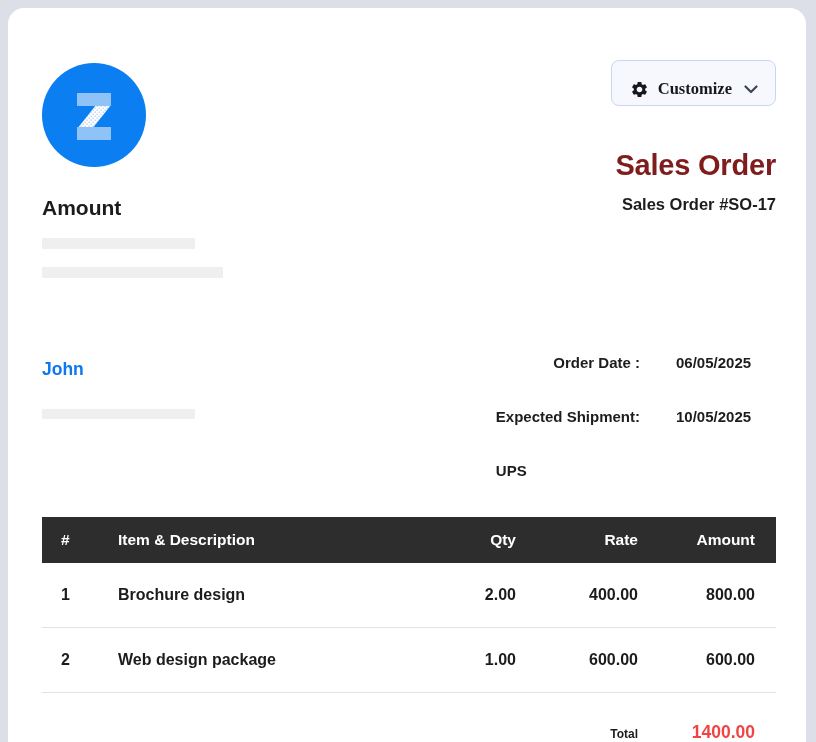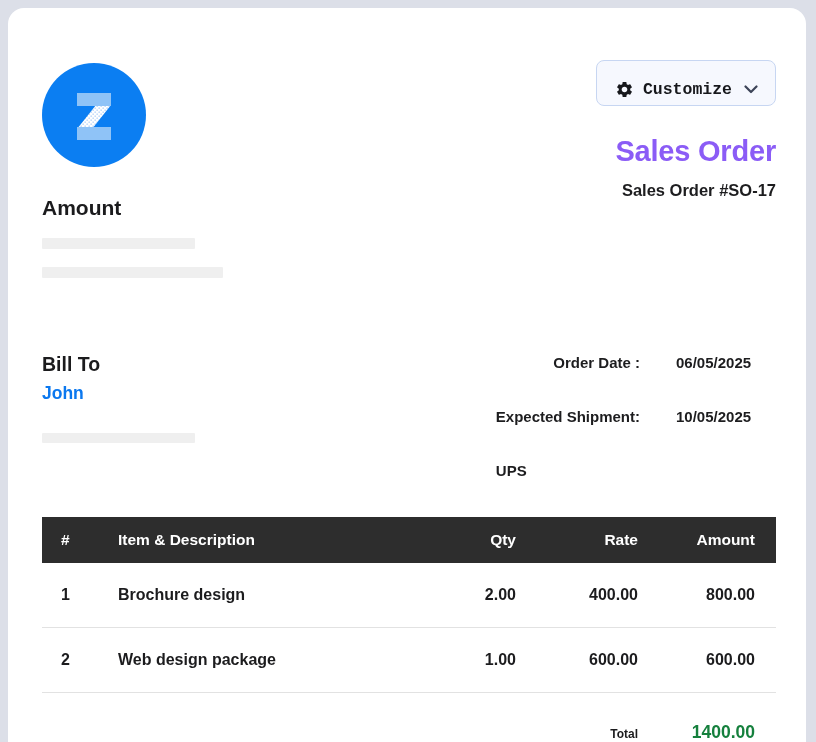--- a/index.html
+++ b/index.html
@@ -25,26 +25,26 @@
   .ph { height: 11px; background: #efefef; border-radius: 1px; }
   .ph1 { width: 153px; margin-top: 17px; }
   .ph2 { width: 181px; margin-top: 18px; }
   .ph3 { width: 153px; height: 10px; margin-top: 29px; }
 
   .doc-col { display: flex; flex-direction: column; align-items: flex-end; }
   .customize-btn {
     display: inline-flex; align-items: center; gap: 9px;
     height: 46px; padding: 12px 17px 0 18px;
     background: #f6f8fe; border: 1.5px solid #c7d6f2; border-radius: 8px;
-    font-family: Liberation Mono, monospace; font-size: 16.5px; font-weight: 700; color: #17181c;
+    font-family: Liberation Serif, serif; font-size: 16.5px; font-weight: 700; color: #17181c;
     cursor: pointer;
   }
   .customize-btn .gear, .customize-btn .chev { display: inline-flex; align-items: center; }
   .customize-btn .chev { margin-left: 3px; }
-  .doc-title { margin-top: 28px; font-size: 29px; line-height: 35px; font-weight: 700; color: #8b5cf6; letter-spacing: -0.2px; }
+  .doc-title { margin-top: 42px; font-size: 29px; line-height: 35px; font-weight: 700; color: #7f1d1d; letter-spacing: -0.2px; }
   .doc-number { margin-top: 12px; font-size: 16.5px; font-weight: 600; color: #1d1d1f; text-align: right; }
 
   
   .mid-row { display: flex; justify-content: space-between; margin-top: 74px; }
   .billto-label { font-size: 19.5px; font-weight: 600; line-height: 24px; color: #1b1b1d; }
   .customer { display: inline-block; margin-top: 7px; font-size: 17.5px; font-weight: 600; color: #0b78ef; text-decoration: none; cursor: pointer; }
   .details {
     display: grid; grid-template-columns: auto 100px;
     column-gap: 48px; row-gap: 20px;
     padding-top: 2px;
@@ -64,21 +64,21 @@
   table.items tbody tr { border-bottom: 1px solid #e2e2e2; }
   .c-num  { width: 54px;  text-align: left; padding-left: 19px !important; }
   .c-desc { text-align: left; padding-left: 22px !important; }
   .c-qty  { width: 115px; text-align: right; }
   .c-rate { width: 122px; text-align: right; }
   .c-amt  { width: 138px; text-align: right; padding-right: 21px !important; }
 
   
   .total-row { display: flex; justify-content: flex-end; align-items: baseline; padding: 29px 0 20px; }
   .total-label { font-size: 12px; font-weight: 700; text-align: right; color: #1b1b1d; }
-  .total-value { width: 138px; text-align: right; padding-right: 21px; font-size: 17.5px; font-weight: 700; color: #15803d; }
+  .total-value { width: 138px; text-align: right; padding-right: 21px; font-size: 17.5px; font-weight: 700; color: #ef4444; }
 </style>
 </head>
 <body>
 
 <div class="card">
 
   <div class="top-row">
     <div class="brand-col">
       <span class="logo">
         <svg width="104" height="104" viewBox="0 0 104 104">
@@ -114,21 +114,20 @@
           </svg>
         </span>
       </button>
       <h1 class="doc-title">Sales Order</h1>
       <div class="doc-number">Sales Order #SO-17</div>
     </div>
   </div>
 
   <div class="mid-row">
     <div class="billto">
-      <div class="billto-label">Bill To</div>
       <a class="customer">John</a>
       <div class="ph ph3"></div>
     </div>
 
     <div class="details">
       <div class="d-label">Order Date :</div>
       <div class="d-value">06/05/2025</div>
       <div class="d-label">Expected Shipment:</div>
       <div class="d-value">10/05/2025</div>
       <div class="d-value">UPS</div>

